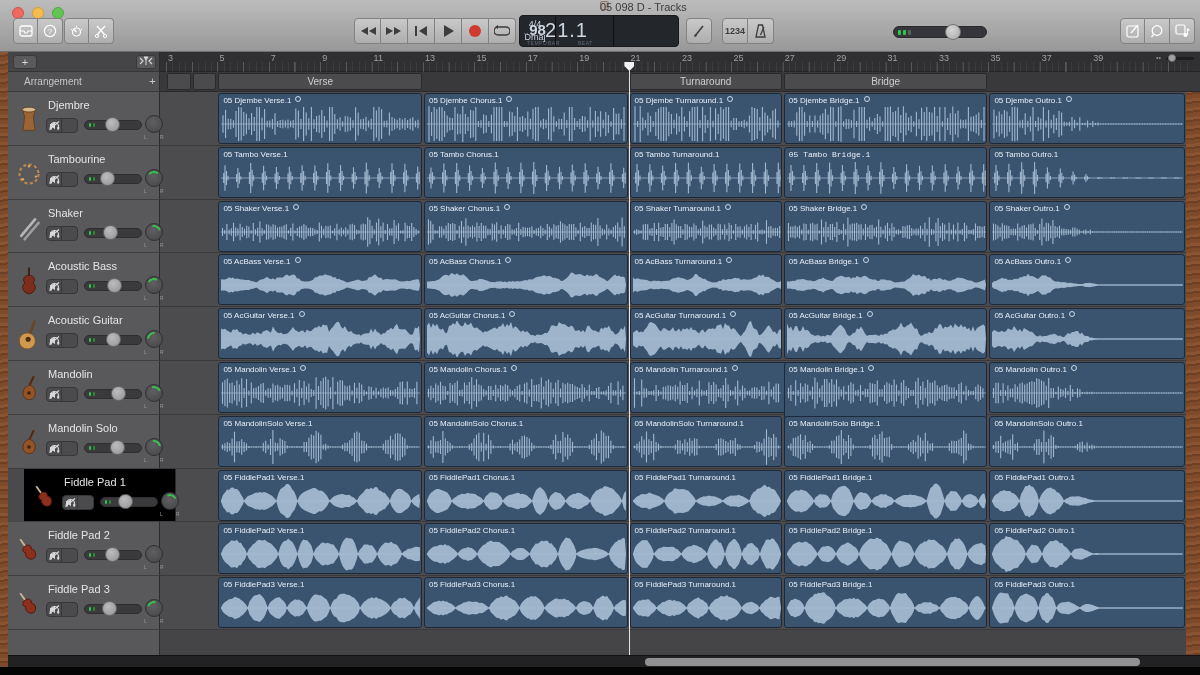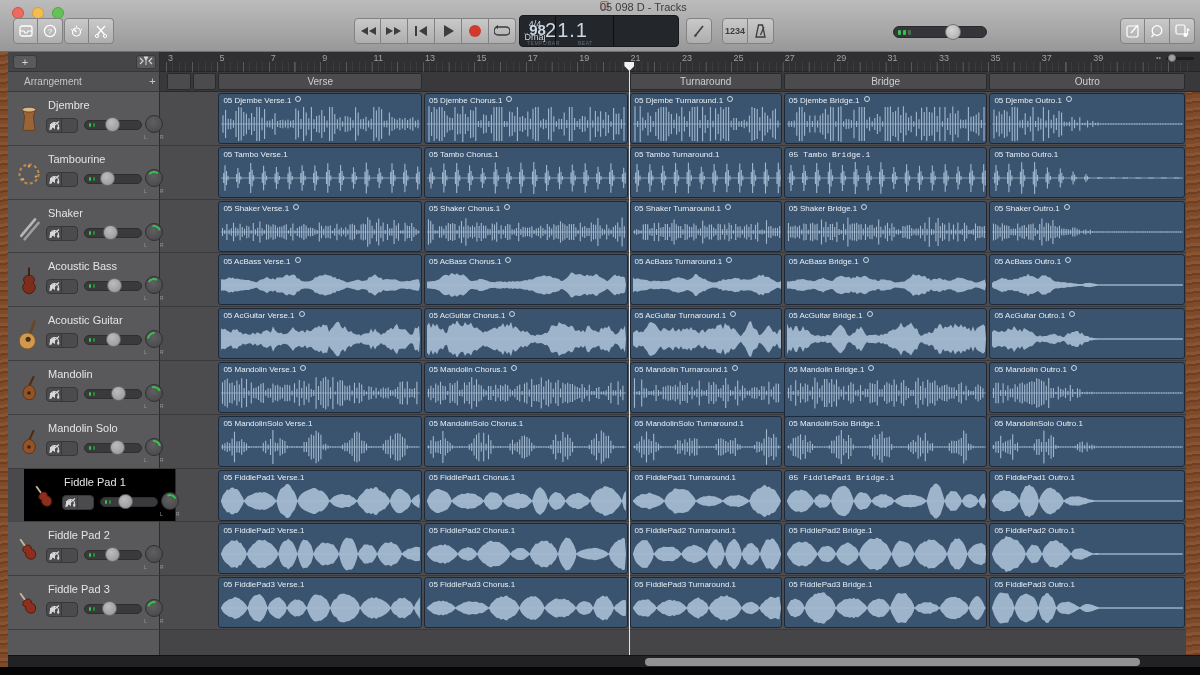--- a/index.html
+++ b/index.html
@@ -257,21 +257,20 @@
       <div class="ruler-num" style="left: 830.4px;">35</div>
       <div class="ruler-num" style="left: 881.8px;">37</div>
       <div class="ruler-num" style="left: 933.2px;">39</div>
     </div>
   <div class="arr-row">
       <div class="arr-cell" style="left: 7px; width: 23.7px;"></div>
       <div class="arr-cell" style="left: 32.7px; width: 23.7px;"></div>
       <div class="arr-cell" style="left: 58.4px; width: 203.6px;">Verse</div>
       <div class="arr-cell" style="left: 469.6px; width: 152.2px;">Turnaround</div>
       <div class="arr-cell" style="left: 623.8px; width: 203.6px;">Bridge</div>
-      <div class="arr-cell" style="left: 829.4px; width: 195.89px;">Outro</div>
     </div>
   <div class="lanes-bg" id="lanes">
       <div class="lane-row" style="top: 0px; height: 53.8px;"></div>
       <div class="lane-row" style="top: 53.8px; height: 53.8px;"></div>
       <div class="lane-row" style="top: 107.6px; height: 53.8px;"></div>
       <div class="lane-row" style="top: 161.4px; height: 53.8px;"></div>
       <div class="lane-row" style="top: 215.2px; height: 53.8px;"></div>
       <div class="lane-row" style="top: 269px; height: 53.8px;"></div>
       <div class="lane-row" style="top: 322.8px; height: 53.8px;"></div>
       <div class="lane-row" style="top: 376.6px; height: 53.8px;"></div>
@@ -901,21 +900,21 @@
     </div>
     <div class="region" style="left: 629.6px; top: 469.6px; width: 152.2px; height: 51px;">
       <div class="r-label">05 FiddlePad1 Turnaround.1</div>
       <div style="left: 1px; top: 13px; width: 148.2px; height: 36px;">
         <svg width="148" height="36" viewBox="0 0 148 36">
           <line x1="0" y1="18" x2="148" y2="18" stroke="#a6bdd3" stroke-width="1" opacity="0.7"></line>
           <path d="M0 18.0L0.0 17.6L2.0 15.5L4.0 13.6L6.0 12.8L8.0 11.2L10.0 11.1L12.0 11.2L14.0 11.0L16.0 9.6L18.0 10.2L20.0 11.3L22.0 11.7L24.0 12.5L26.0 13.2L28.0 14.6L30.0 15.9L31.2 17.6L33.2 13.6L35.2 10.8L37.2 9.3L39.2 8.3L41.2 5.6L43.2 5.4L45.2 6.2L47.2 6.3L49.2 6.1L51.2 6.2L53.2 7.0L55.2 7.6L57.2 9.7L59.2 11.9L61.2 14.2L62.9 17.6L64.9 16.0L66.9 14.8L68.9 13.9L70.9 13.3L72.9 13.4L74.9 12.8L76.9 12.8L78.9 13.3L80.9 13.3L82.9 13.7L84.9 14.7L86.9 15.5L88.9 16.8L89.7 17.6L91.7 15.7L93.7 14.3L95.7 13.6L97.7 12.6L99.7 12.7L101.7 12.5L103.7 12.6L105.7 11.8L107.7 12.7L109.7 13.3L111.7 14.4L113.7 15.5L115.7 17.0L116.3 17.6L118.3 12.6L120.3 9.2L122.3 8.2L124.3 5.8L126.3 5.5L128.3 4.5L130.3 2.6L132.3 2.0L134.3 4.2L136.3 3.4L138.3 5.7L140.3 6.0L142.3 7.5L144.3 11.0L146.3 13.9L147.7 17.6L148 18.0L147.7 18.4L146.3 22.1L144.3 25.0L142.3 28.5L140.3 30.0L138.3 30.3L136.3 32.6L134.3 31.8L132.3 34.0L130.3 33.4L128.3 31.5L126.3 30.5L124.3 30.2L122.3 27.8L120.3 26.8L118.3 23.4L116.3 18.4L115.7 19.0L113.7 20.5L111.7 21.6L109.7 22.7L107.7 23.3L105.7 24.2L103.7 23.4L101.7 23.5L99.7 23.3L97.7 23.4L95.7 22.4L93.7 21.7L91.7 20.3L89.7 18.4L88.9 19.2L86.9 20.5L84.9 21.3L82.9 22.3L80.9 22.7L78.9 22.7L76.9 23.2L74.9 23.2L72.9 22.6L70.9 22.7L68.9 22.1L66.9 21.2L64.9 20.0L62.9 18.4L61.2 21.8L59.2 24.1L57.2 26.3L55.2 28.4L53.2 29.0L51.2 29.8L49.2 29.9L47.2 29.7L45.2 29.8L43.2 30.6L41.2 30.4L39.2 27.7L37.2 26.7L35.2 25.2L33.2 22.4L31.2 18.4L30.0 20.1L28.0 21.4L26.0 22.8L24.0 23.5L22.0 24.3L20.0 24.7L18.0 25.8L16.0 26.4L14.0 25.0L12.0 24.8L10.0 24.9L8.0 24.8L6.0 23.2L4.0 22.4L2.0 20.5L0.0 18.4Z" fill="#a6bdd3" opacity="0.92"></path>
         </svg>
       </div>
     </div>
-    <div class="region" style="left: 783.8px; top: 469.6px; width: 203.6px; height: 51px; font-family: Liberation Mono, monospace;">
+    <div class="region" style="left: 783.8px; top: 469.6px; width: 203.6px; height: 51px;">
       <div class="r-label">05 FiddlePad1 Bridge.1</div>
       <div style="left: 1px; top: 13px; width: 199.6px; height: 36px;">
         <svg width="199" height="36" viewBox="0 0 199 36">
           <line x1="0" y1="18" x2="199" y2="18" stroke="#a6bdd3" stroke-width="1" opacity="0.7"></line>
           <path d="M0 18.0L0.0 17.6L2.0 13.3L4.0 10.6L6.0 8.9L8.0 7.4L10.0 7.3L12.0 7.8L14.0 6.5L16.0 7.2L18.0 7.7L20.0 8.7L22.0 10.9L24.0 13.0L26.0 15.5L26.8 17.6L28.8 14.1L30.8 12.8L32.8 10.9L34.8 11.5L36.8 11.5L38.8 11.7L40.8 12.9L42.8 15.7L43.9 17.6L45.9 11.0L47.9 8.5L49.9 6.0L51.9 4.2L53.9 3.5L55.9 2.9L57.9 2.7L59.9 4.3L61.9 5.9L63.9 9.8L65.9 15.1L66.5 17.6L68.5 13.9L70.5 10.9L72.5 9.6L74.5 8.9L76.5 10.1L78.5 10.0L80.5 11.2L82.5 13.8L84.5 17.3L84.6 17.6L86.6 14.9L88.6 13.5L90.6 12.9L92.6 11.7L94.6 11.1L96.6 11.7L98.6 11.1L100.6 12.8L102.6 13.4L104.6 14.2L106.6 16.6L107.4 17.6L109.4 15.8L111.4 14.5L113.4 13.6L115.4 12.6L117.4 12.1L119.4 12.1L121.4 11.9L123.4 11.5L125.4 11.9L127.4 12.0L129.4 12.4L131.4 13.2L133.4 13.5L135.4 14.6L137.4 15.8L139.4 17.6L139.5 17.6L141.5 10.6L143.5 5.0L145.5 3.6L147.5 0.8L149.5 0.6L151.5 2.0L153.5 4.6L155.5 10.4L157.5 16.8L157.6 17.6L159.6 12.6L161.6 10.7L163.6 8.0L165.6 8.2L167.6 8.3L169.6 8.8L171.6 11.6L173.6 14.2L174.9 17.6L176.9 14.0L178.9 12.3L180.9 11.4L182.9 10.9L184.9 11.4L186.9 12.4L188.9 13.6L190.9 16.5L191.4 17.6L193.4 13.5L195.4 10.9L197.4 10.4L199 18.0L197.4 25.6L195.4 25.1L193.4 22.5L191.4 18.4L190.9 19.5L188.9 22.4L186.9 23.6L184.9 24.6L182.9 25.1L180.9 24.6L178.9 23.7L176.9 22.0L174.9 18.4L173.6 21.8L171.6 24.4L169.6 27.2L167.6 27.7L165.6 27.8L163.6 28.0L161.6 25.3L159.6 23.4L157.6 18.4L157.5 19.2L155.5 25.6L153.5 31.4L151.5 34.0L149.5 35.4L147.5 35.2L145.5 32.4L143.5 31.0L141.5 25.4L139.5 18.4L139.4 18.4L137.4 20.2L135.4 21.4L133.4 22.5L131.4 22.8L129.4 23.6L127.4 24.0L125.4 24.1L123.4 24.5L121.4 24.1L119.4 23.9L117.4 23.9L115.4 23.4L113.4 22.4L111.4 21.5L109.4 20.2L107.4 18.4L106.6 19.4L104.6 21.8L102.6 22.6L100.6 23.2L98.6 24.9L96.6 24.3L94.6 24.9L92.6 24.3L90.6 23.1L88.6 22.5L86.6 21.1L84.6 18.4L84.5 18.7L82.5 22.2L80.5 24.8L78.5 26.0L76.5 25.9L74.5 27.1L72.5 26.4L70.5 25.1L68.5 22.1L66.5 18.4L65.9 20.9L63.9 26.2L61.9 30.1L59.9 31.7L57.9 33.3L55.9 33.1L53.9 32.5L51.9 31.8L49.9 30.0L47.9 27.5L45.9 25.0L43.9 18.4L42.8 20.3L40.8 23.1L38.8 24.3L36.8 24.5L34.8 24.5L32.8 25.1L30.8 23.2L28.8 21.9L26.8 18.4L26.0 20.5L24.0 23.0L22.0 25.1L20.0 27.3L18.0 28.3L16.0 28.8L14.0 29.5L12.0 28.2L10.0 28.7L8.0 28.6L6.0 27.1L4.0 25.4L2.0 22.7L0.0 18.4Z" fill="#a6bdd3" opacity="0.92"></path>
         </svg>
       </div>
     </div>
     <div class="region" style="left: 989.4px; top: 469.6px; width: 195.89px; height: 51px;">
       <div class="r-label">05 FiddlePad1 Outro.1</div>

